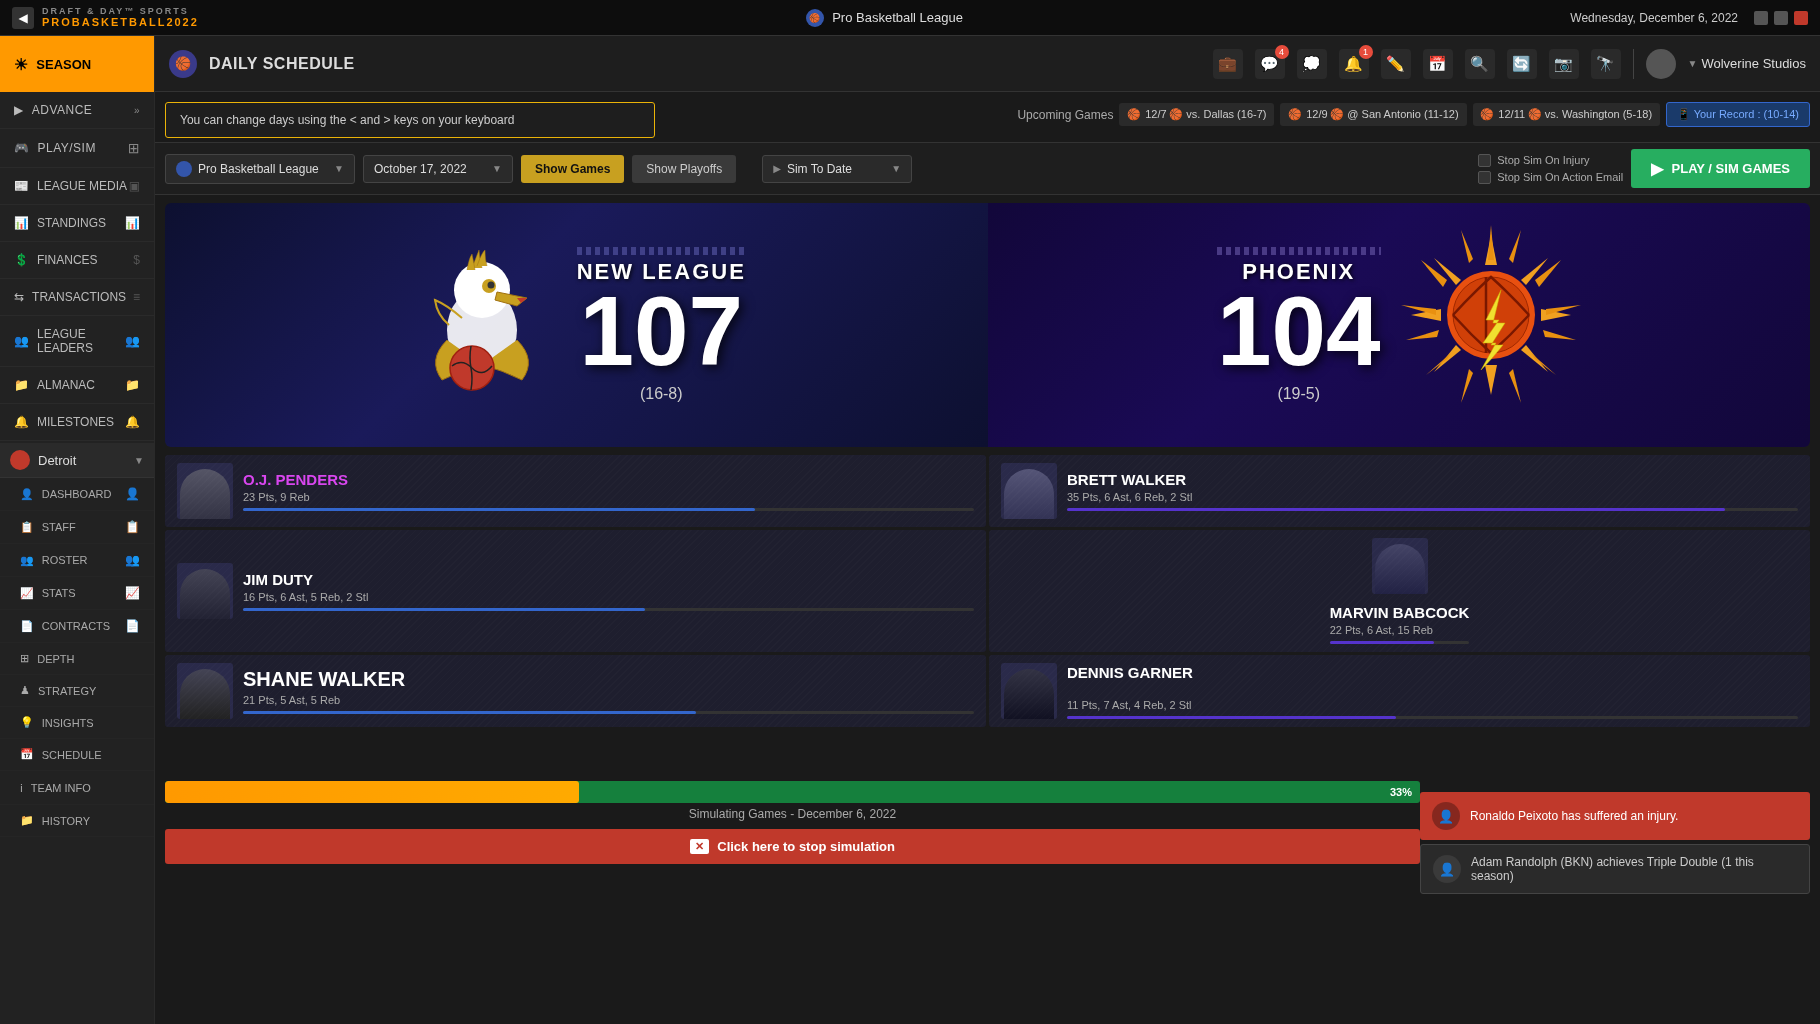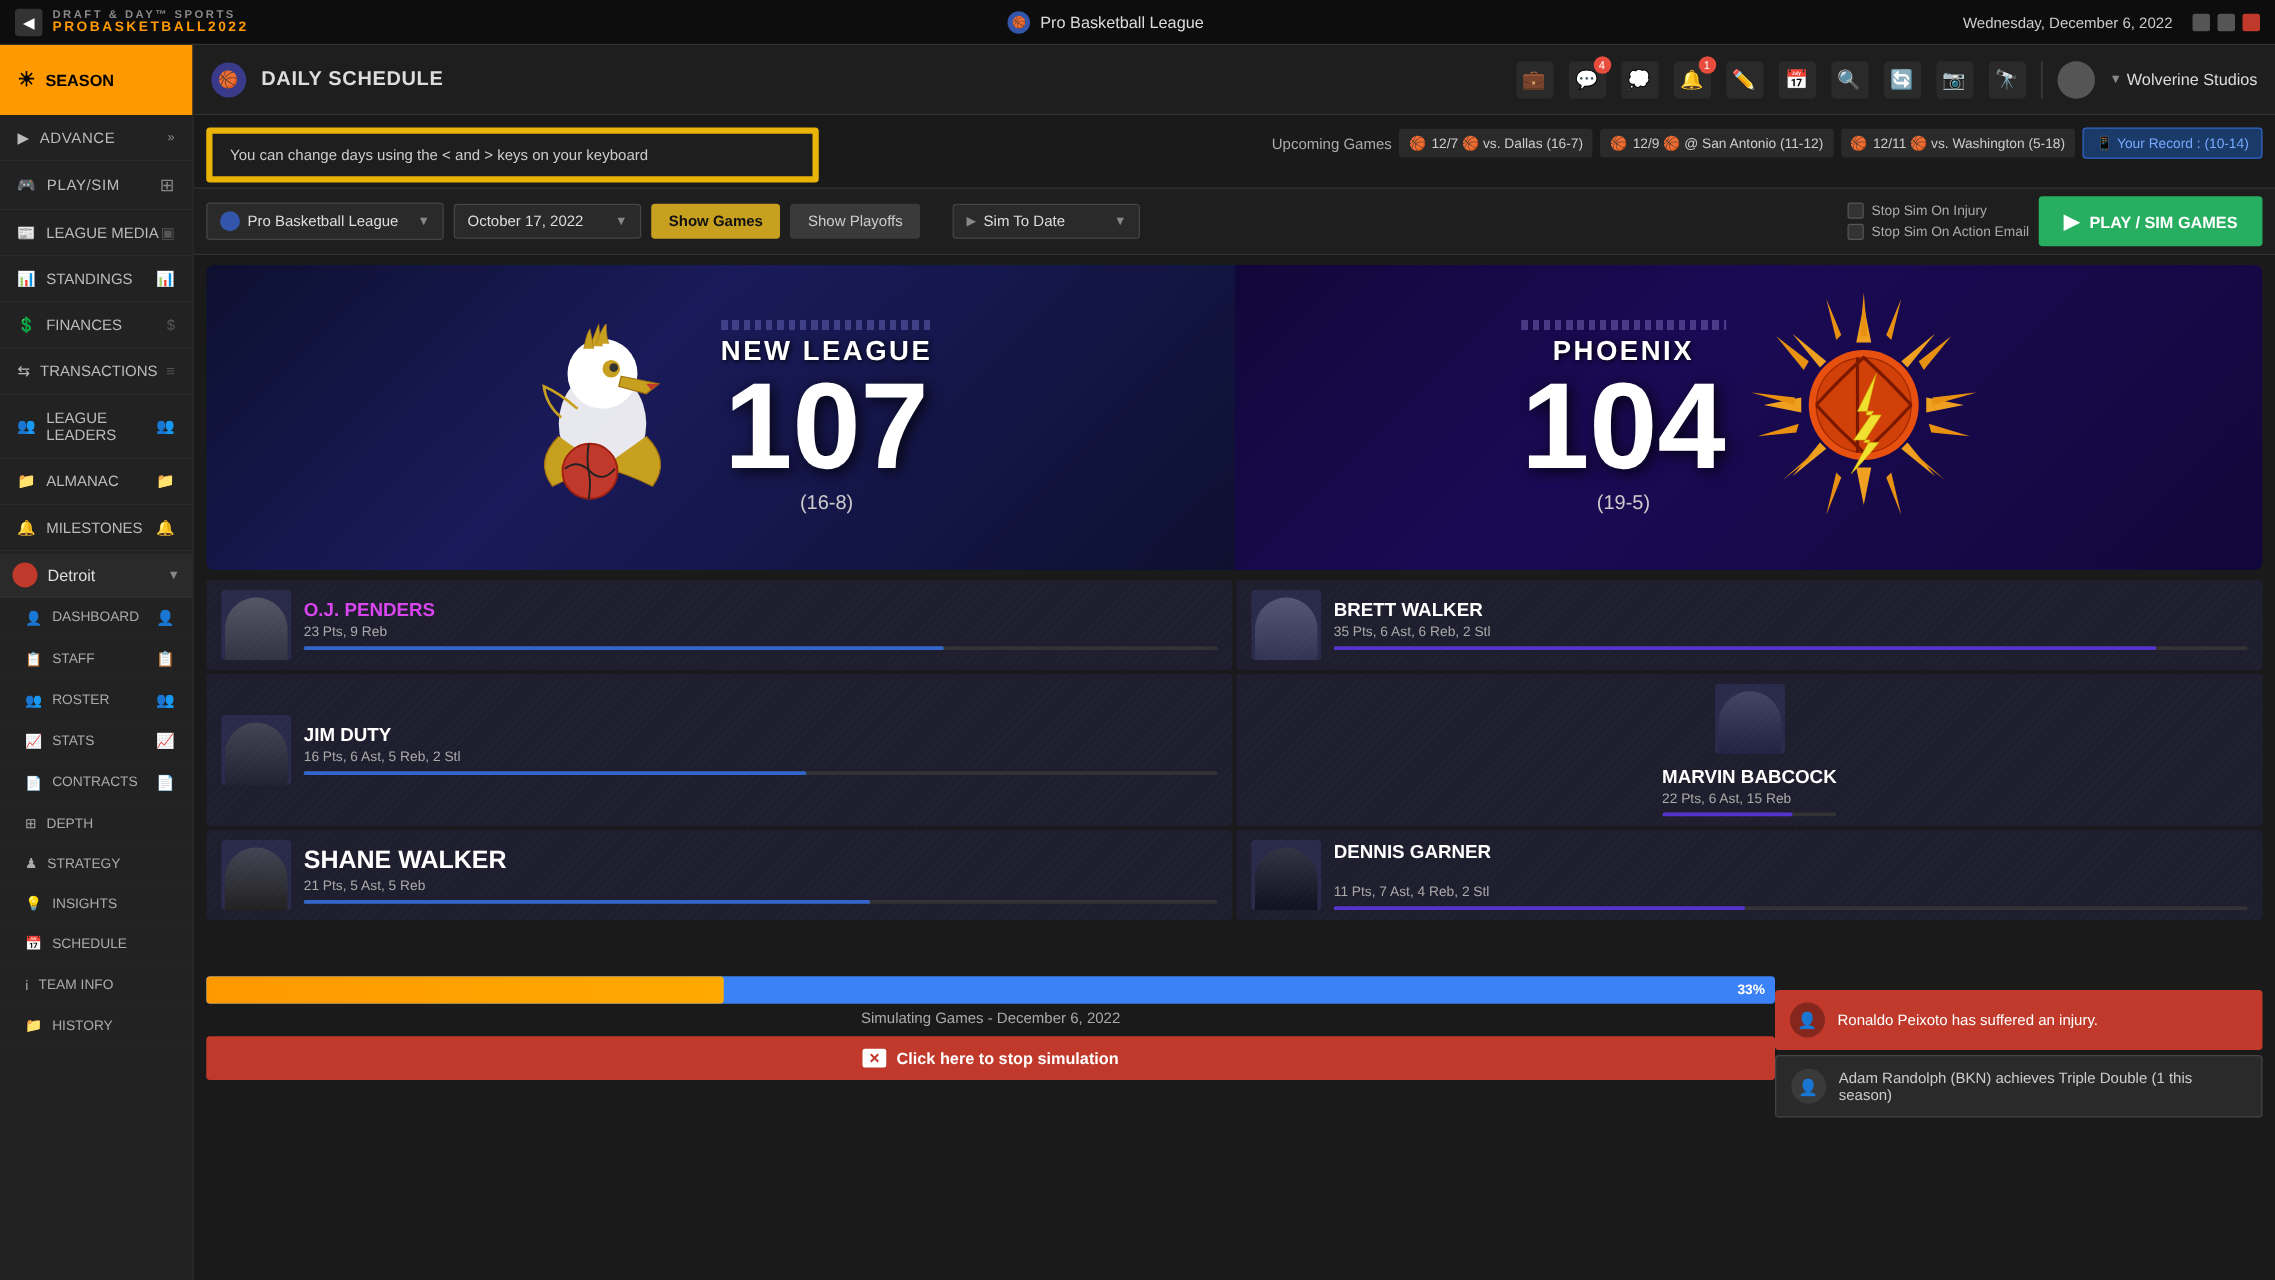--- a/index.html
+++ b/index.html
@@ -204,21 +204,21 @@
   <div style="width:30px;height:30px;background:#555;border-radius:50%;"></div>
   <div style="display:flex;align-items:center;gap:4px;cursor:pointer;">
     <span style="font-size:10px;color:#888;">▼</span>
     <span style="font-size:13px;color:#ddd;">Wolverine Studios</span>
   </div>
 </div>
 
 <div style="position:fixed;top:92px;left:155px;right:0;bottom:0;background:#1a1a1a;overflow:hidden;">
 
   <div style="display:flex;align-items:flex-start;gap:10px;padding:10px 10px 4px 10px;">
-    <div style="background:#1e1e1e;border:5px solid #eab308;padding:10px 14px;font-size:12px;color:#ccc;border-radius:3px;flex:0 0 490px;">
+    <div style="background:#1e1e1e;border:1px solid #eab308;padding:10px 14px;font-size:12px;color:#ccc;border-radius:3px;flex:0 0 490px;">
       <span>You can change days using the &lt; and &gt; keys on your keyboard</span>
     </div>
     <div style="flex:1;"></div>
 
     <div style="display:flex;align-items:center;gap:6px;">
       <span style="font-size:12px;color:#aaa;white-space:nowrap;">Upcoming Games</span>
       <div style="background:#2a2a2a;border-radius:3px;padding:5px 8px;font-size:11px;color:#ccc;cursor:pointer;display:flex;align-items:center;gap:4px;white-space:nowrap;">🏀 <span>12/7 🏀 vs. Dallas (16-7)</span></div>
       <div style="background:#2a2a2a;border-radius:3px;padding:5px 8px;font-size:11px;color:#ccc;cursor:pointer;display:flex;align-items:center;gap:4px;white-space:nowrap;">🏀 <span>12/9 🏀 @ San Antonio (11-12)</span></div>
       <div style="background:#2a2a2a;border-radius:3px;padding:5px 8px;font-size:11px;color:#ccc;cursor:pointer;display:flex;align-items:center;gap:4px;white-space:nowrap;">🏀 <span>12/11 🏀 vs. Washington (5-18)</span></div>
       <div style="background:#1a3a6a;border:1px solid #3366cc;border-radius:3px;padding:5px 10px;font-size:11px;color:#7af;cursor:pointer;white-space:nowrap;">📱 <span>Your Record : (10-14)</span></div>
@@ -439,21 +439,21 @@
         <div style="height:3px;background:#333;border-radius:2px;">
           <div style="width:45%;height:100%;background:#5533cc;border-radius:2px;"></div>
         </div>
       </div>
     </div>
 
   </div>
 
   <div style="position:absolute;bottom:160px;left:10px;right:400px;">
     <div style="margin:8px 0;">
-      <div style="background:#3b82f6;border-radius:3px;height:22px;position:relative;overflow:hidden;">
+      <div style="background:#15803d;border-radius:3px;height:22px;position:relative;overflow:hidden;">
         <div style="width:33%;height:100%;background:linear-gradient(90deg, #f90 0%, #fa0 100%);border-radius:3px;"></div>
         <span style="position:absolute;right:8px;top:50%;transform:translateY(-50%);font-size:11px;color:#fff;font-weight:bold;">33%</span>
       </div>
       <div style="text-align:center;font-size:12px;color:#aaa;margin-top:4px;">Simulating Games - December 6, 2022</div>
     </div>
     <div style="background:#c0392b;color:#fff;text-align:center;padding:10px;border-radius:3px;cursor:pointer;font-size:13px;font-weight:bold;display:flex;align-items:center;justify-content:center;gap:8px;">
       <span style="background:#fff;color:#c0392b;border-radius:2px;padding:1px 5px;font-size:11px;font-weight:bold;">✕</span>
       <span>Click here to stop simulation</span>
     </div>
   </div>

